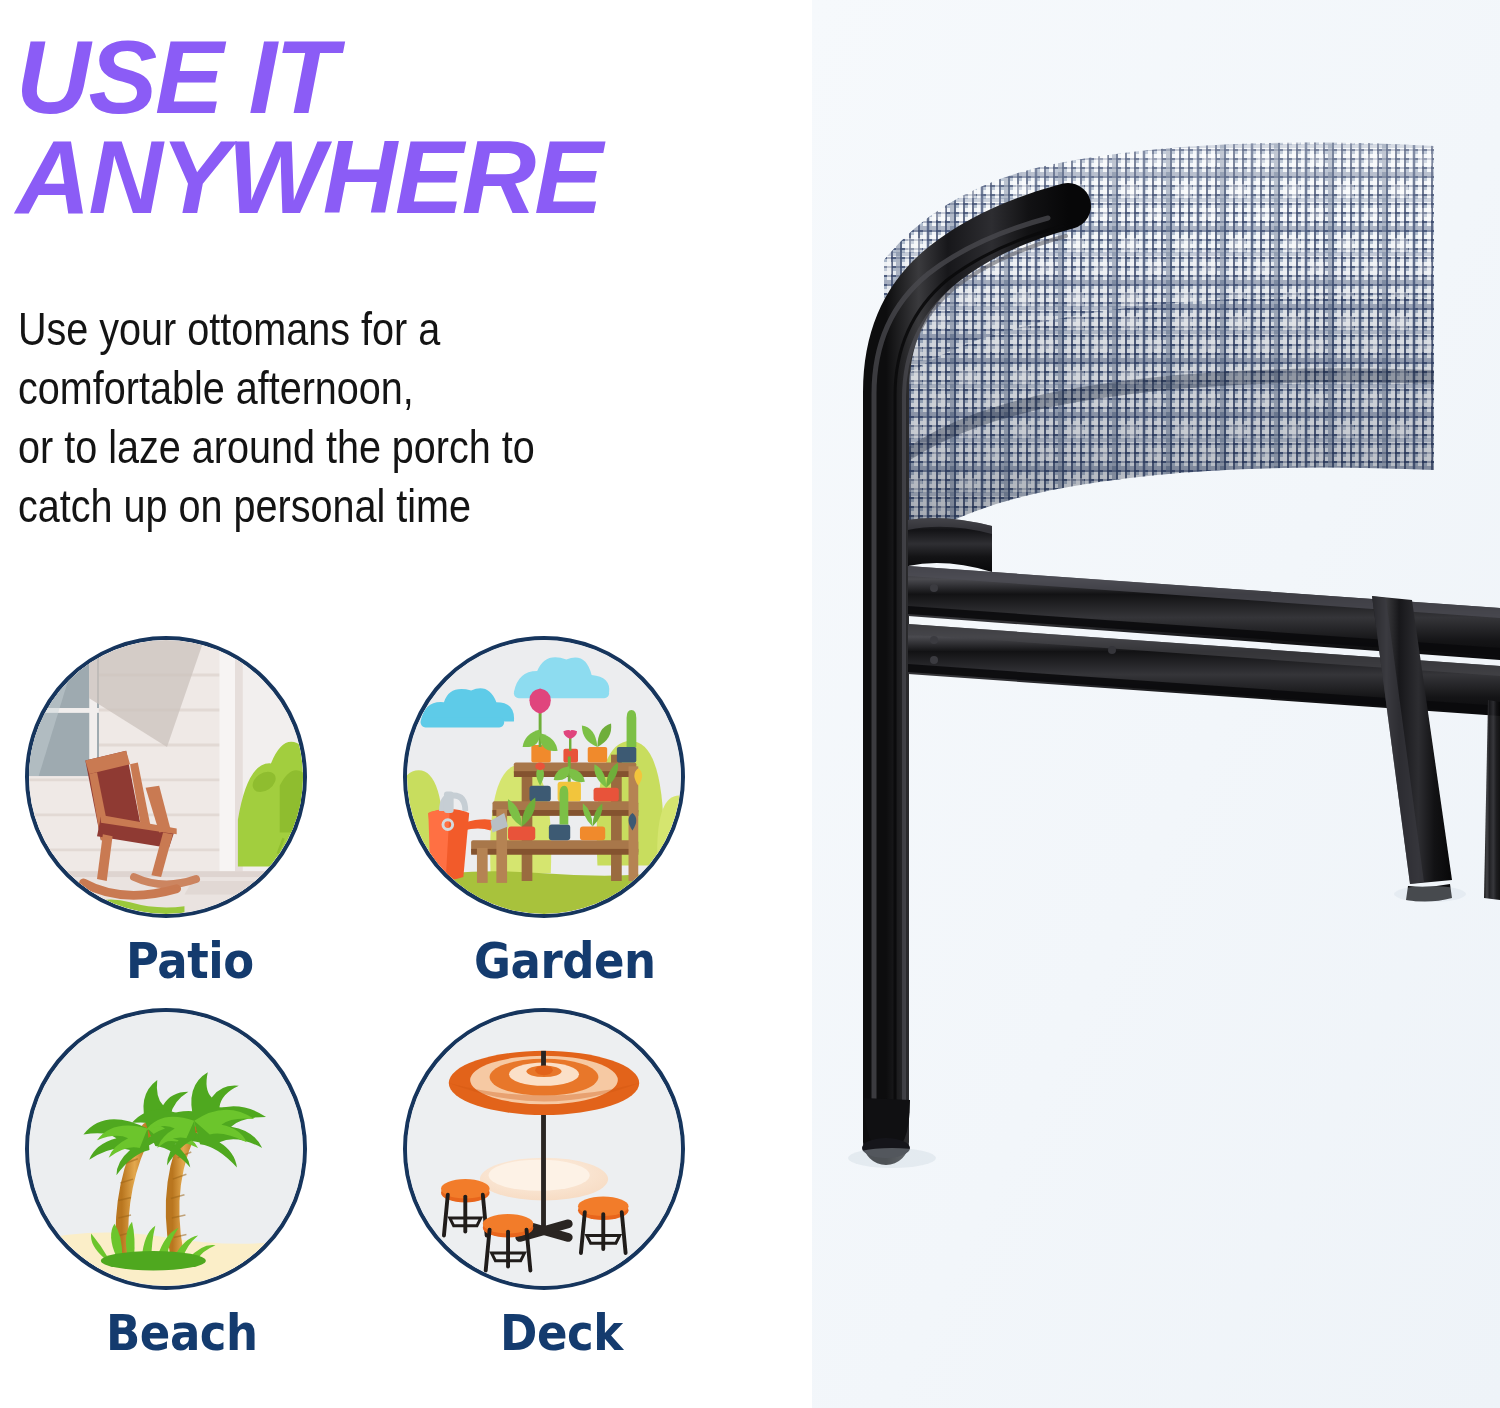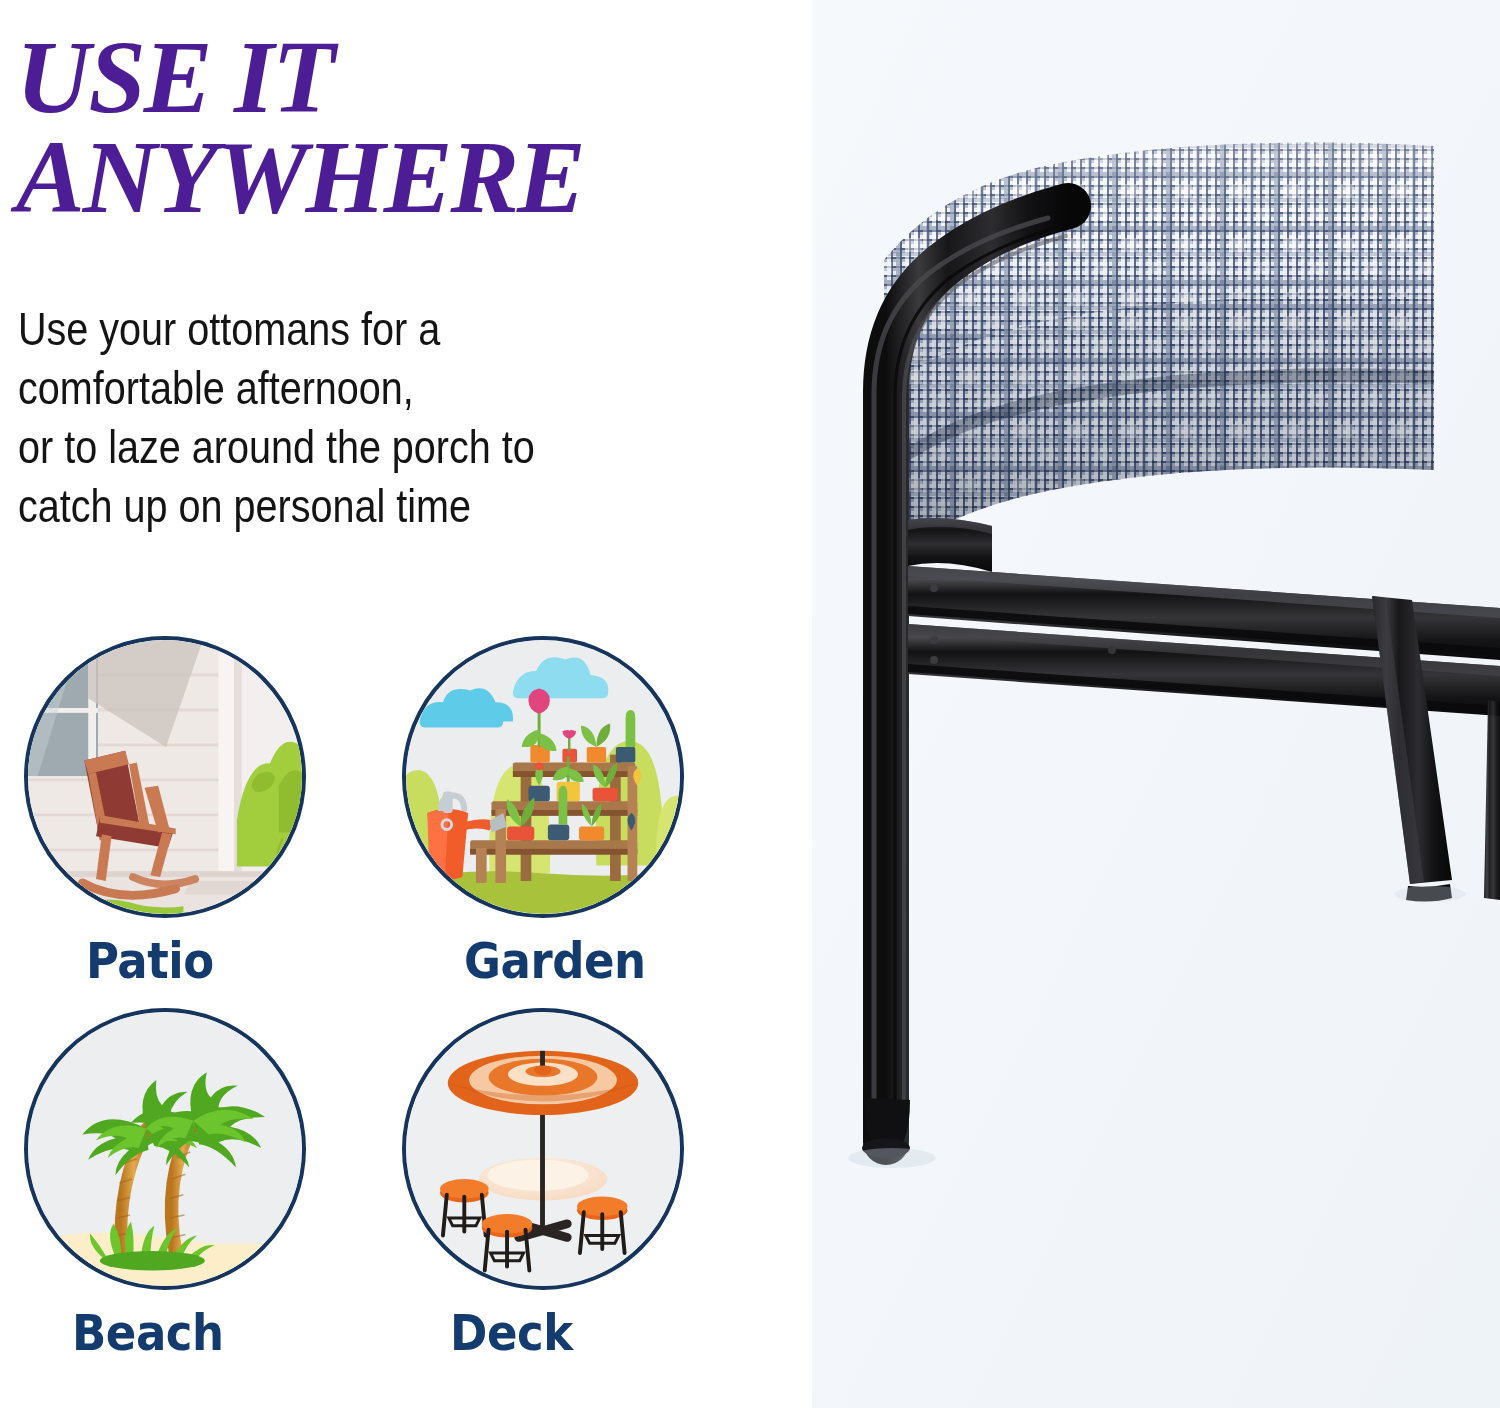--- a/index.html
+++ b/index.html
@@ -19,25 +19,25 @@
   }
   #right-panel{
     position:relative; flex:1 1 auto; height:100%;
     background:linear-gradient(105deg,#f4f8fc 0%, #f6f9fc 40%, #f2f6fa 100%);
     overflow:hidden;
   }
 
   
   #headline{
     position:absolute; left:16px; top:28px; width:760px;
-    font-family:Liberation Serif, serif;
+    font-family:Liberation Sans, sans-serif;
     font-weight:700; font-style:italic;
     font-size:103px; line-height:0.97;
     letter-spacing:-2px;
-    color:#4c1d95;
+    color:#8b5cf6;
     text-transform:uppercase;
     white-space:pre-line;
   }
 
   
   #subcopy{
     position:absolute; left:18px; top:300px; width:770px;
     font-family:"Liberation Sans", sans-serif;
     font-size:46px; line-height:1.28;
     color:#141414;
@@ -50,21 +50,21 @@
   #icon-grid{
     position:absolute; left:24px; top:636px;
     width:680px;
     display:grid;
     grid-template-columns:284px 94px 284px;
     grid-template-rows:auto auto;
     row-gap:22px;
   }
   .grid-spacer{ grid-column:2; }
 
-  .icon-cell{ width:284px; display:flex; flex-direction:column; align-items:flex-start; }
+  .icon-cell{ width:284px; display:flex; flex-direction:column; align-items:center; }
 
   .icon-circle{
     width:282px; height:282px;
     border-radius:50%;
     border:4px solid #16355d;
     background:#edeff1;
     overflow:hidden;
     position:relative;
     flex:0 0 auto;
   }

